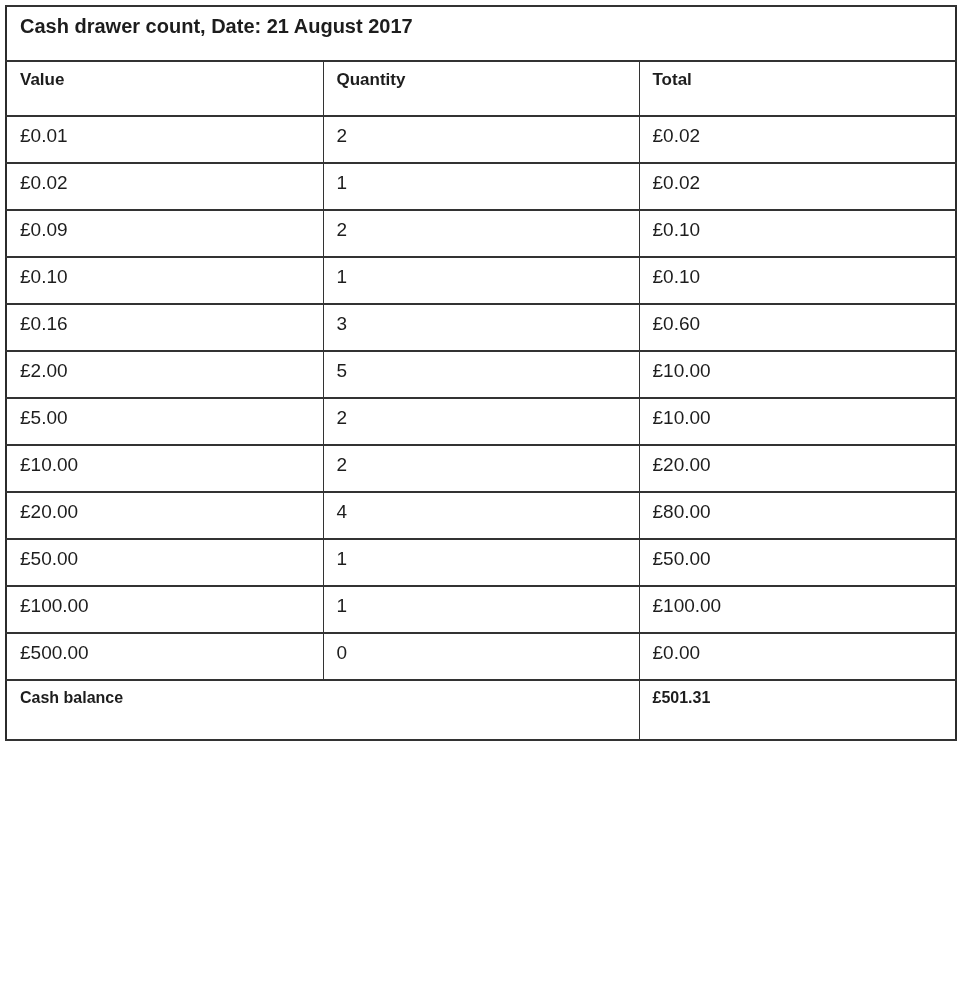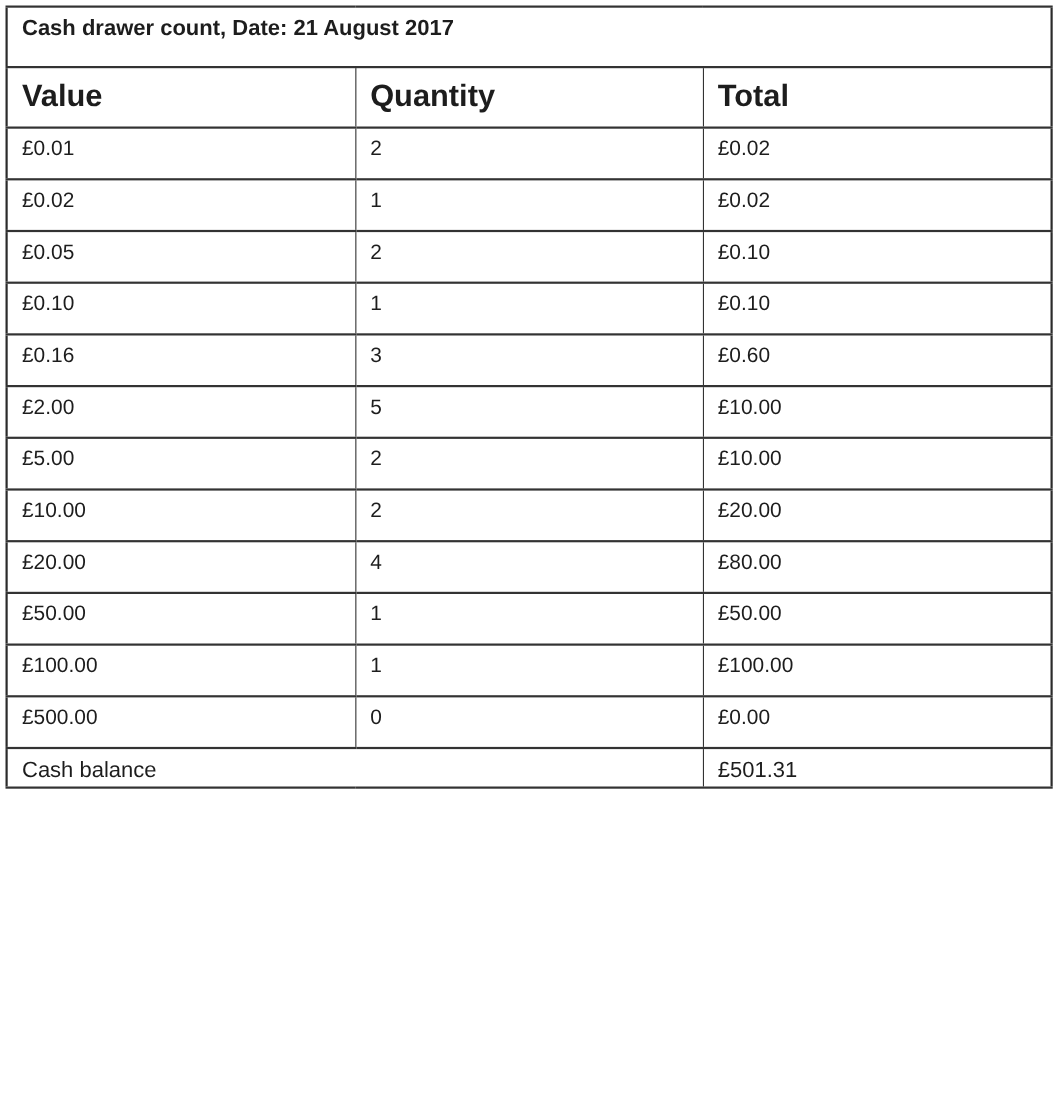--- a/index.html
+++ b/index.html
@@ -42,27 +42,27 @@
     white-space: nowrap;
     overflow: hidden;
   }
   tr.title-row td {
     font-weight: bold;
     font-size: 20px;
     height: 55px;
   }
   tr.header-row th {
     font-weight: bold;
-    font-size: 28px;
+    font-size: 17px;
     height: 55px;
   }
   tr.footer-row td {
-    font-weight: normal;
-    font-size: 20px;
-    height: 36px;
+    font-weight: bold;
+    font-size: 16px;
+    height: 60px;
   }
 </style>
 </head>
 <body>
 
 <div class="page">
   <table class="cash-table">
     <colgroup>
       <col class="col-value">
       <col class="col-quantity">
@@ -84,21 +84,21 @@
           <td>£0.01</td>
           <td>2</td>
           <td>£0.02</td>
         </tr>
         <tr>
           <td>£0.02</td>
           <td>1</td>
           <td>£0.02</td>
         </tr>
         <tr>
-          <td>£0.05</td>
+          <td>£0.09</td>
           <td>2</td>
           <td>£0.10</td>
         </tr>
         <tr>
           <td>£0.10</td>
           <td>1</td>
           <td>£0.10</td>
         </tr>
         <tr>
           <td>£0.16</td>

